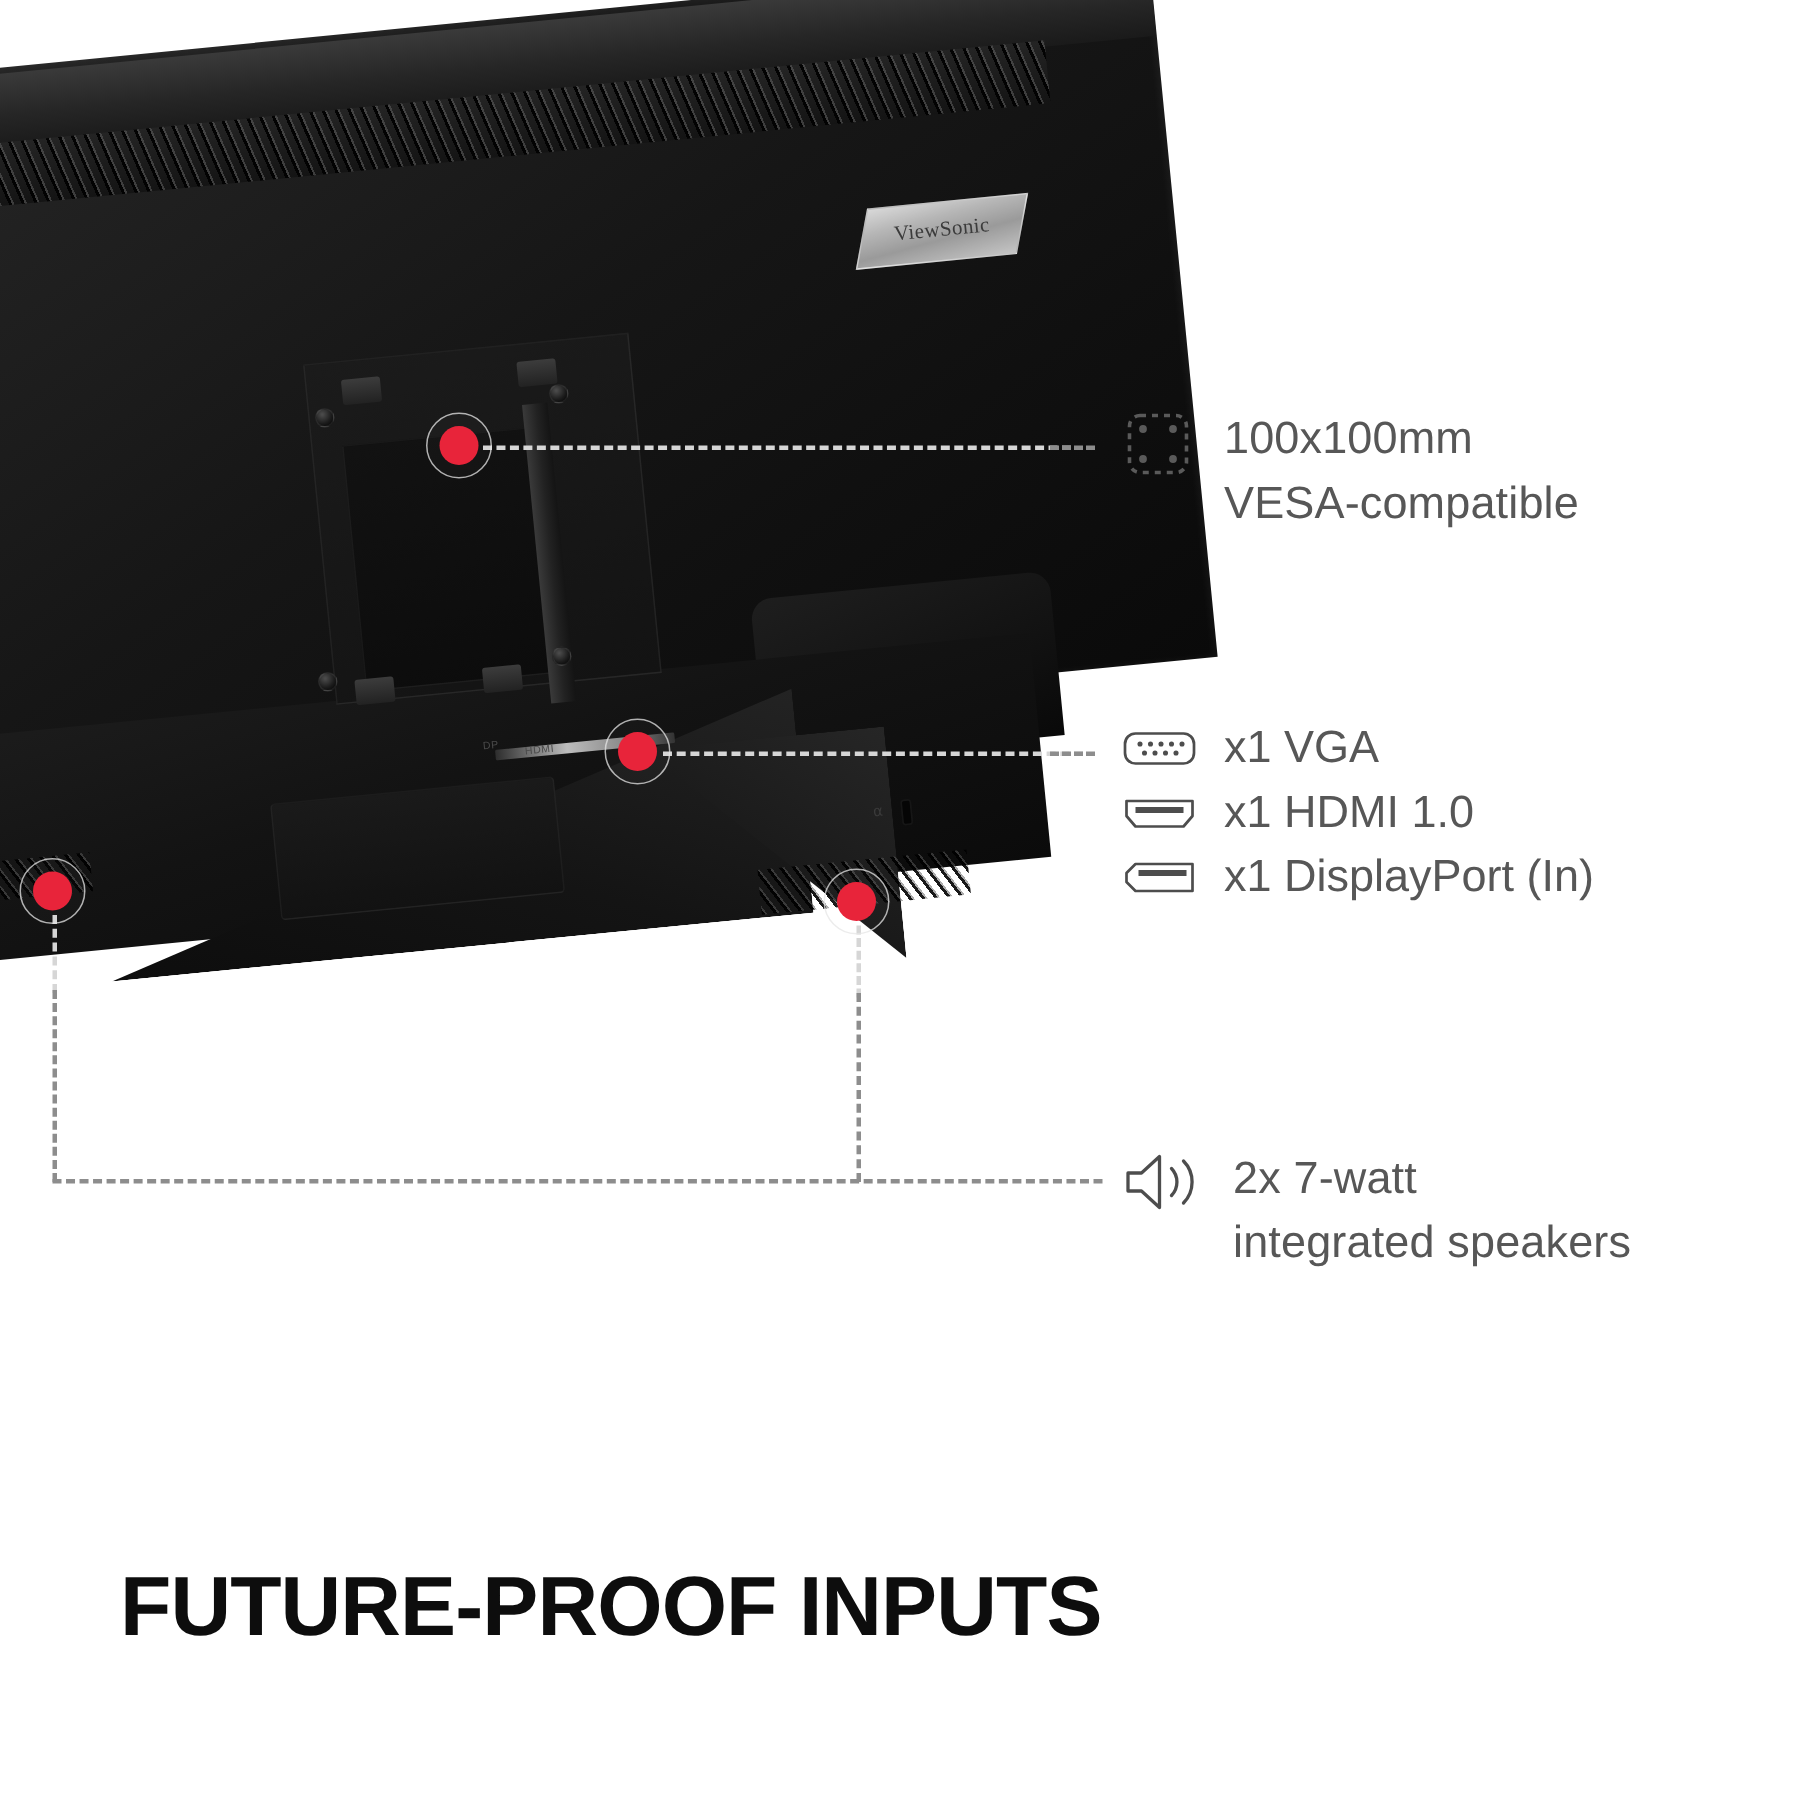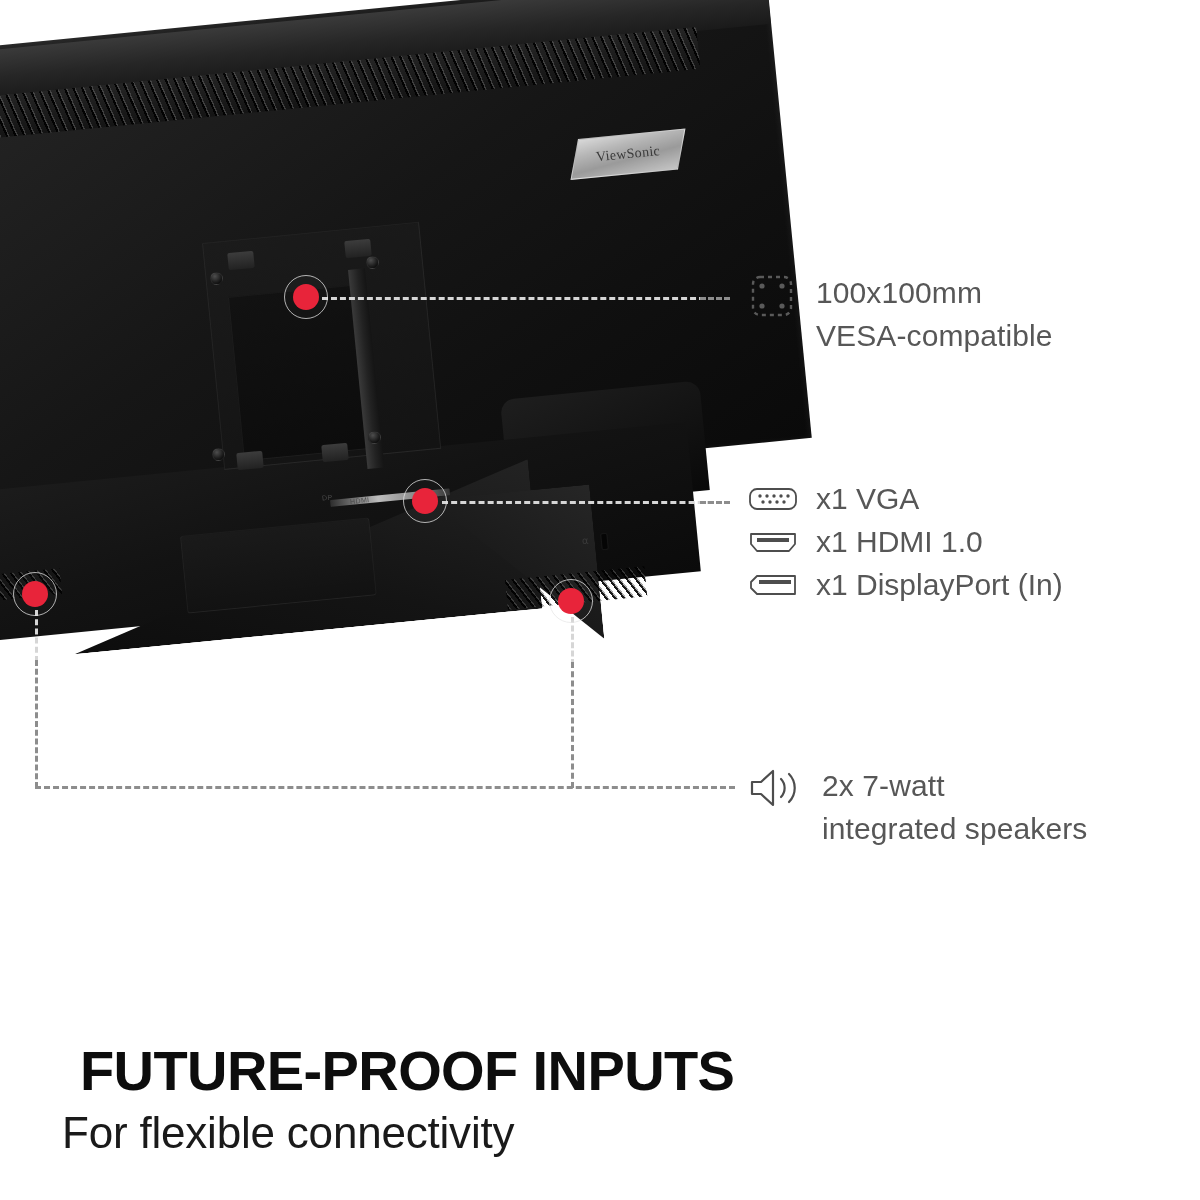--- a/index.html
+++ b/index.html
@@ -360,15 +360,14 @@
         <path d="M4 16 h9 l12 -11 v34 l-12 -11 h-9 z" fill="none" stroke="#4d4d4d" stroke-width="2.2" stroke-linejoin="round"></path>
         <path d="M33 13 a13 13 0 0 1 0 18" fill="none" stroke="#4d4d4d" stroke-width="2.2" stroke-linecap="round"></path>
         <path d="M41 8 a20 20 0 0 1 0 28" fill="none" stroke="#4d4d4d" stroke-width="2.2" stroke-linecap="round"></path>
       </svg>
     </div>
     <div class="ctext">2x 7-watt
 integrated speakers</div>
   </div>
 
   <div id="headline">FUTURE-PROOF INPUTS</div>
-  <div id="subhead">For flexible connectivity</div>
 
 </div>
 
 </body></html>

